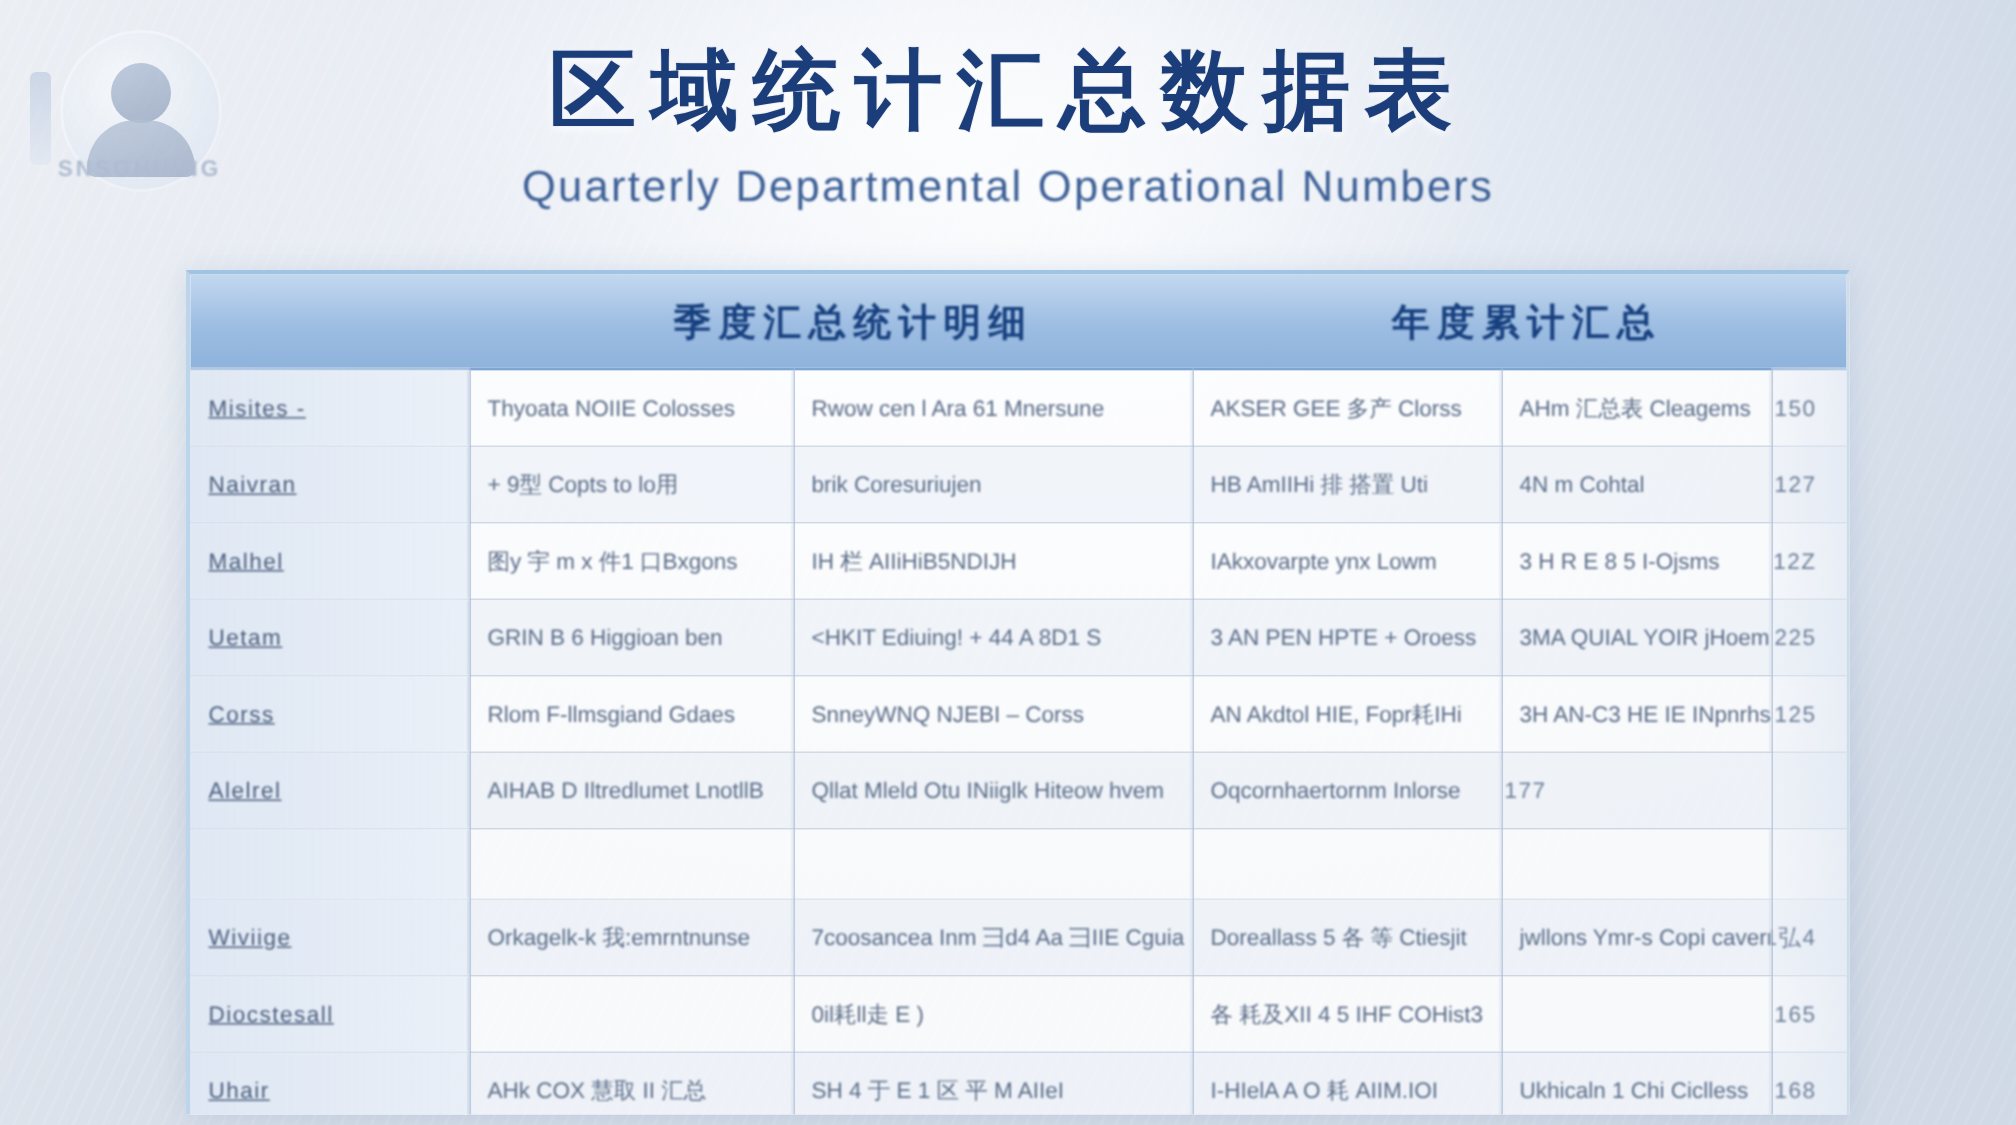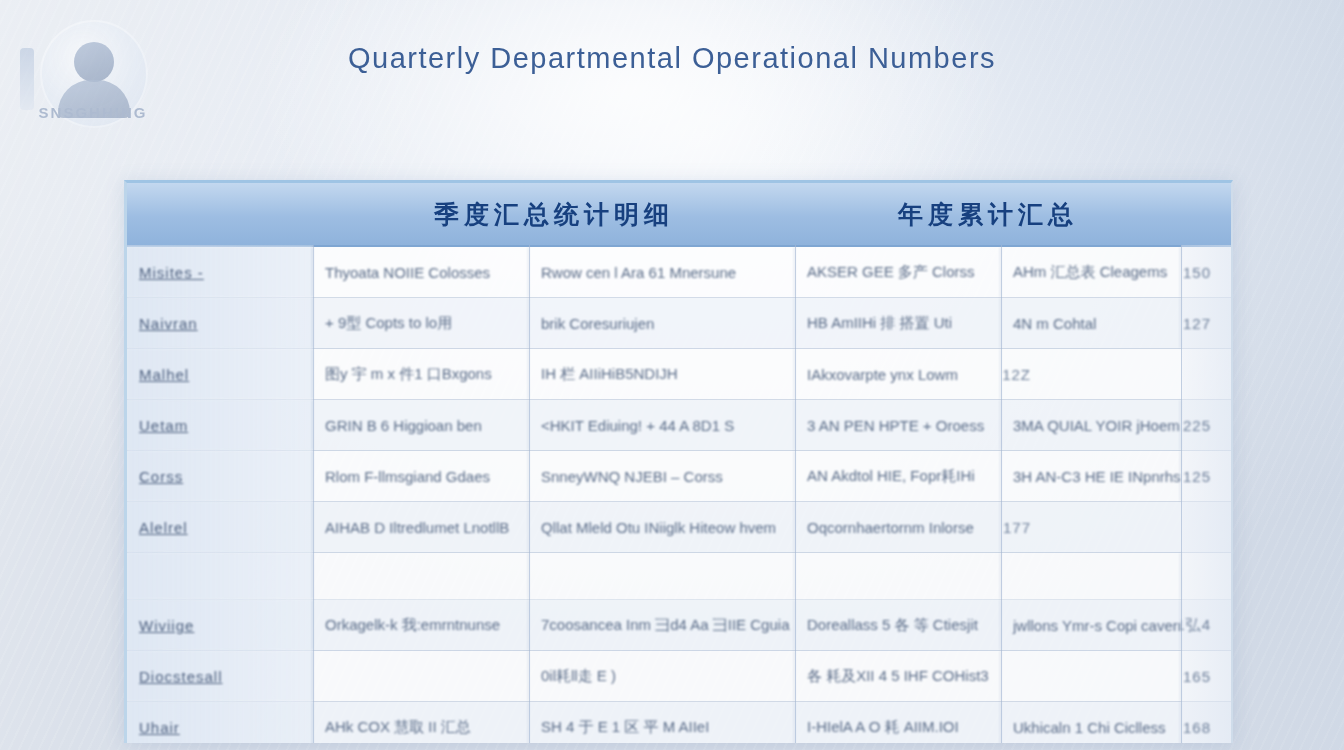--- a/index.html
+++ b/index.html
@@ -125,20 +125,21 @@
     border-left: 3px solid #bcd5ea;
     border-right: 2px solid #cfdcea;
     box-shadow: 0 2px 18px rgba(90,120,170,0.18);
     overflow: hidden;
   }
   .thead {
     display: flex;
     height: 62px;
     background: linear-gradient(180deg, #c3d8ef 0%, #9dbde2 55%, #8fb3dc 100%);
     border-bottom: 2px solid #7fa6d2;
+    gap: 15px;
   }
   .thead .th {
     display: flex;
     align-items: center;
     justify-content: center;
     font-size: 25px;
     font-weight: 700;
     letter-spacing: 5px;
     color: #17407f;
     filter: blur(0.6px);
@@ -221,20 +222,21 @@
 
   <div class="watermark">
     <div class="wm-circle"></div>
     <div class="wm-head"></div>
     <div class="wm-body"></div>
     <div class="wm-bar"></div>
     <div class="wm-text">SNSGHHING</div>
   </div>
 
   <div class="title-block">
+    <div class="title-main">区域统计汇总数据表</div>
     <div class="title-sub">Quarterly Departmental Operational Numbers</div>
   </div>
 
   <div class="table-wrap">
 
     <div class="thead">
       <div class="th c0"></div>
       <div class="th" style="width:482px;flex:none;">季度汇总统计明细</div>
       <div class="th" style="width:386px;flex:none;">年度累计汇总</div>
       <div class="th c5"></div>
@@ -266,20 +268,21 @@
         <div class="td c3 col-sep">HB AmIIHi 排 搭置 Uti</div>
         <div class="td c4 col-sep">4N m Cohtal</div>
         <div class="td num c5">127</div>
       </div>
 
       <div class="trow zebra-a">
         <div class="td label c0">Malhel</div>
         <div class="td c1 col-sep">图y 宇 m x 件1 口Bxgons</div>
         <div class="td c2 col-sep">IH 栏 AIIiHiB5NDIJH</div>
         <div class="td c3 col-sep">IAkxovarpte ynx Lowm</div>
+        <div class="td c4 col-sep">3 H R E 8 5  I-Ojsms</div>
         <div class="td num c5">12Z</div>
       </div>
 
       <div class="trow zebra-b">
         <div class="td label c0">Uetam</div>
         <div class="td c1 col-sep">GRIN B 6 Higgioan ben</div>
         <div class="td c2 col-sep">&lt;HKIT Ediuing! + 44 A 8D1 S</div>
         <div class="td c3 col-sep">3 AN PEN HPTE + Oroess</div>
         <div class="td c4 col-sep">3MA QUIAL YOIR jHoem</div>
         <div class="td num c5">225</div>

